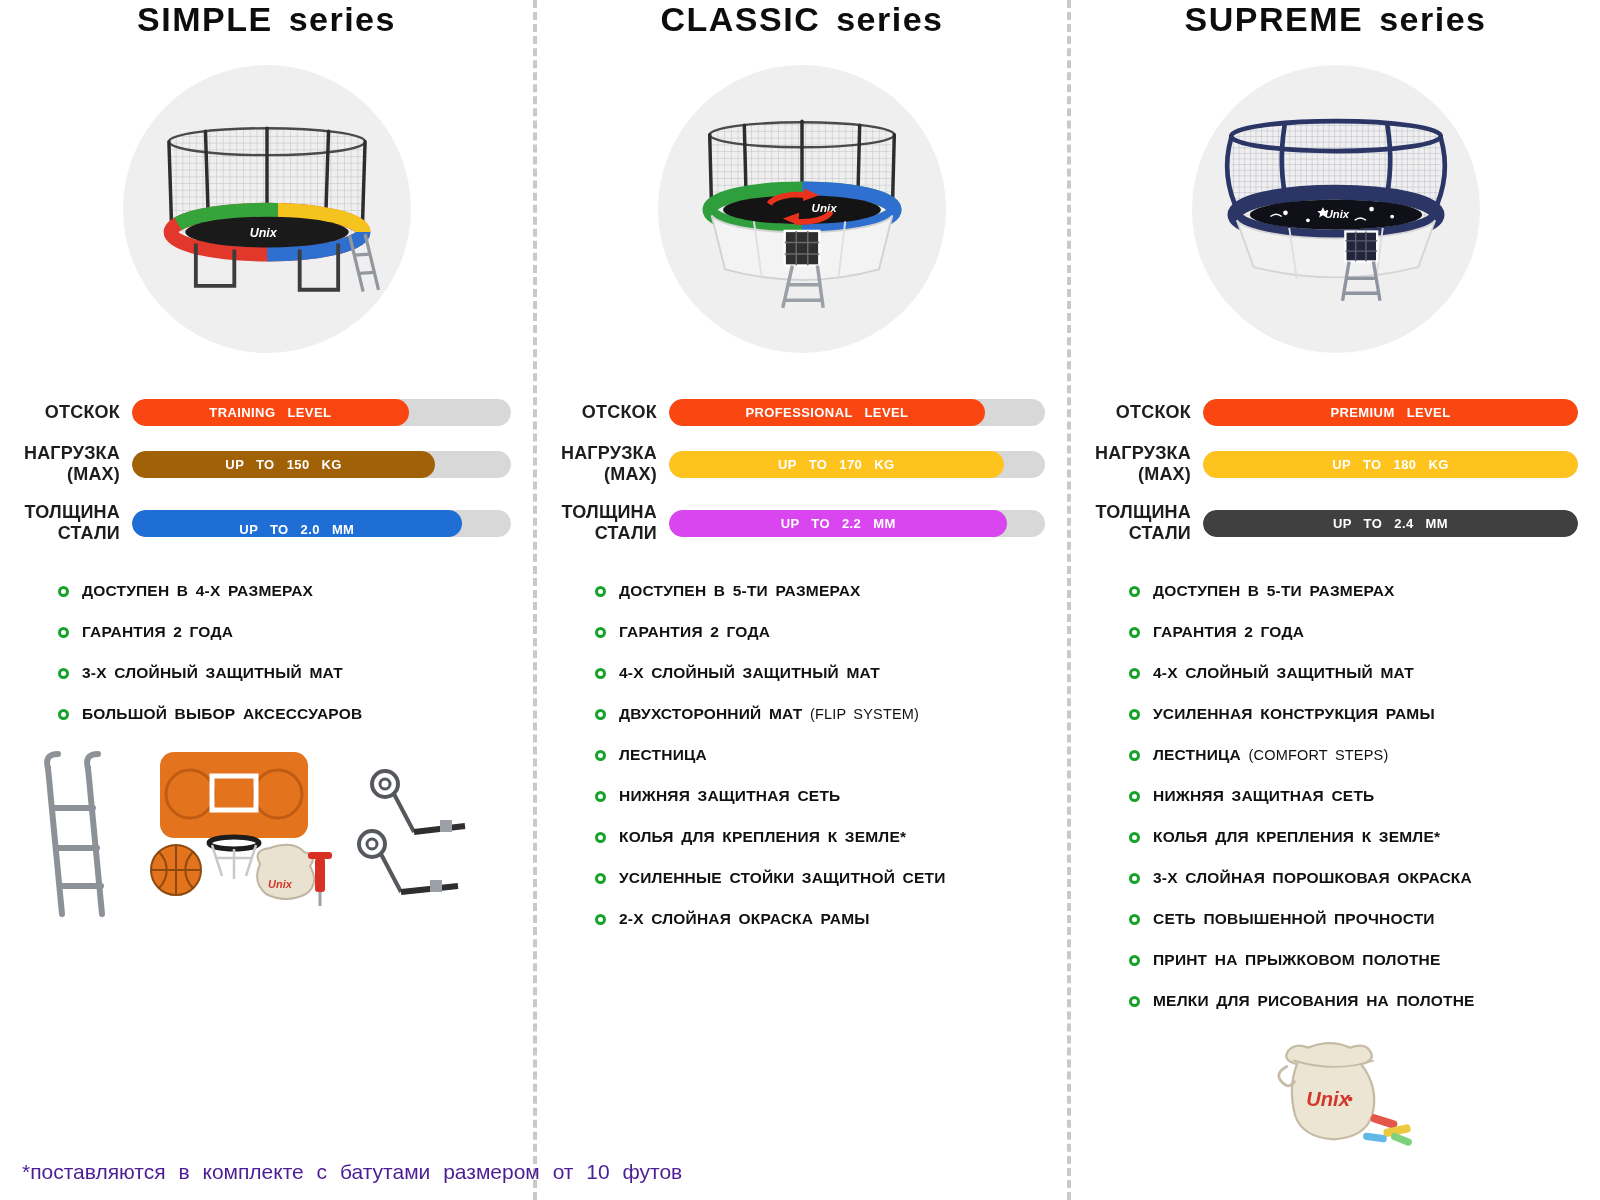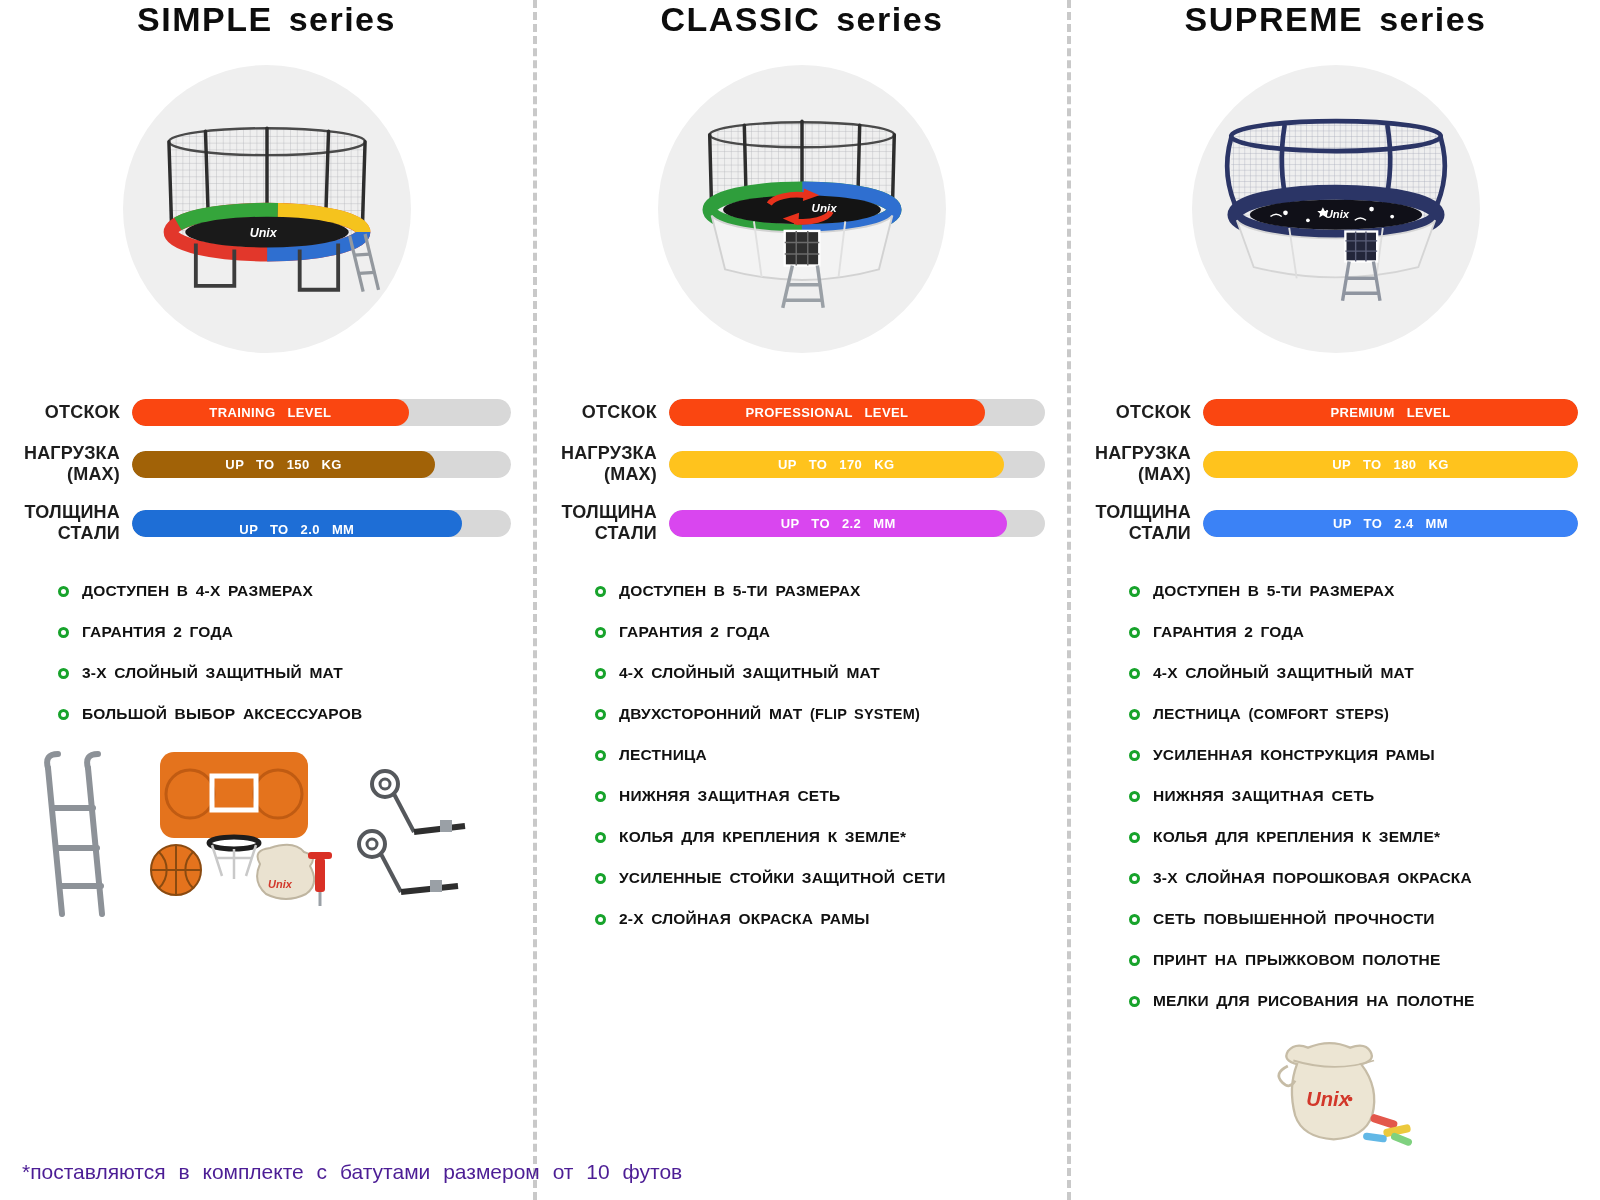--- a/index.html
+++ b/index.html
@@ -14,21 +14,21 @@
   .stats{margin:46px 22px 0 6px}
   .bar-row{display:flex;align-items:center;margin-bottom:17px}
   .bar-label{width:126px;text-align:right;font-size:18px;font-weight:bold;color:#1d1d1d;padding-right:12px;letter-spacing:.2px;flex-shrink:0}
   .bar-track{flex:1;height:27px;background:#d8d8d8;border-radius:14px;overflow:hidden}
   .bar-fill{height:27px;border-radius:14px;display:flex;align-items:center;justify-content:center}
   .bar-text{color:#fff;font-weight:bold;font-size:13px;letter-spacing:.4px;word-spacing:8px;white-space:nowrap}
   .features{margin:38px 10px 0 58px}
   .feature{display:flex;align-items:center;margin-bottom:23px}
   .bullet{width:11px;height:11px;border:3.5px solid #17a32b;border-radius:50%;background:#fff;margin-right:13px;flex-shrink:0}
   .feat-text{font-size:15.5px;font-weight:bold;color:#111;letter-spacing:.2px;word-spacing:3px}
-  .feat-note{font-weight:bold;font-size:14.5px}
+  .feat-note{font-weight:normal;font-size:14.5px}
   .accessories{margin:8px 0 0 10px}
   .supreme-bag{display:flex;justify-content:center;margin-top:2px}
   .footnote{position:absolute;left:22px;bottom:16px;color:#4c1d95;font-size:21px;word-spacing:7px}
 </style>
 </head>
 <body>
 
 <div class="columns">
 
   <div class="col">
@@ -326,21 +326,21 @@
         <div class="bar-label">НАГРУЗКА (MAX)</div>
         <div class="bar-track">
           <div class="bar-fill" style="width: 100%; background-color: rgb(255, 195, 29);">
             <span class="bar-text">UP TO 180 KG</span>
           </div>
         </div>
       </div>
       <div class="bar-row">
         <div class="bar-label">ТОЛЩИНА СТАЛИ</div>
         <div class="bar-track">
-          <div class="bar-fill" style="width: 100%; background-color: #3b82f6;">
+          <div class="bar-fill" style="width: 100%; background-color: #404040;">
             <span class="bar-text">UP TO 2.4 MM</span>
           </div>
         </div>
       </div>
     </div>
 
     <div class="features">
       <div class="feature">
           <span class="bullet"></span>
           <span class="feat-text"><span>ДОСТУПЕН В 5-ТИ РАЗМЕРАХ</span> <span class="feat-note"></span></span>
@@ -348,25 +348,25 @@
       <div class="feature">
           <span class="bullet"></span>
           <span class="feat-text"><span>ГАРАНТИЯ 2 ГОДА</span> <span class="feat-note"></span></span>
         </div>
       <div class="feature">
           <span class="bullet"></span>
           <span class="feat-text"><span>4-Х СЛОЙНЫЙ ЗАЩИТНЫЙ МАТ</span> <span class="feat-note"></span></span>
         </div>
       <div class="feature">
           <span class="bullet"></span>
+          <span class="feat-text"><span>УСИЛЕННАЯ КОНСТРУКЦИЯ РАМЫ</span> <span class="feat-note"></span></span>
+        </div>
+      <div class="feature">
+          <span class="bullet"></span>
           <span class="feat-text"><span>ЛЕСТНИЦА</span> <span class="feat-note">(COMFORT STEPS)</span></span>
-        </div>
-      <div class="feature">
-          <span class="bullet"></span>
-          <span class="feat-text"><span>УСИЛЕННАЯ КОНСТРУКЦИЯ РАМЫ</span> <span class="feat-note"></span></span>
         </div>
       <div class="feature">
           <span class="bullet"></span>
           <span class="feat-text"><span>НИЖНЯЯ ЗАЩИТНАЯ СЕТЬ</span> <span class="feat-note"></span></span>
         </div>
       <div class="feature">
           <span class="bullet"></span>
           <span class="feat-text"><span>КОЛЬЯ ДЛЯ КРЕПЛЕНИЯ К ЗЕМЛЕ*</span> <span class="feat-note"></span></span>
         </div>
       <div class="feature">

